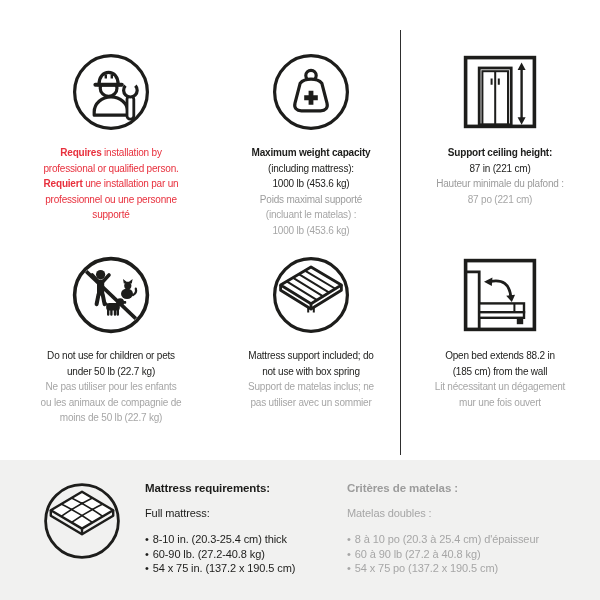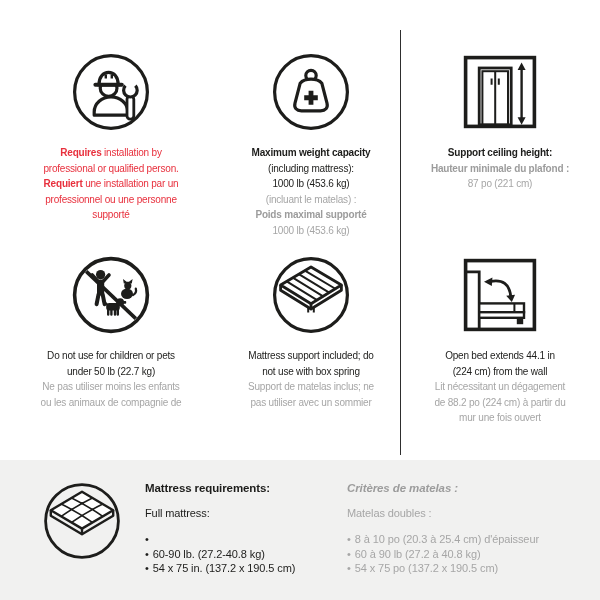--- a/index.html
+++ b/index.html
@@ -17,34 +17,34 @@
   }
   .grid { display: grid; grid-template-columns: 222px 178px 200px; }
   .cell { display: flex; flex-direction: column; align-items: center; }
   .row1 .cell { height: 203px; }
   .icon { width: 80px; height: 80px; margin-bottom: 13px; flex: 0 0 auto; }
   .txt { text-align: center; font-size: 10px; line-height: 15.5px; letter-spacing: -0.2px; }
   .line { white-space: nowrap; }
   .b { font-weight: bold; }
   .red { color: #e8303d; }
   .fr { color: #a6a6a6; }
-  .frb { color: #9c9c9c; font-weight: bold; }
+  .frb { color: #9c9c9c; font-weight: normal; }
 
   .bottom {
     width: 600px; height: 168px; background: #f1f1f0;
     display: flex; align-items: flex-start; padding-top: 21px;
   }
   .bicon { width: 80px; height: 80px; margin-left: 42px; flex: 0 0 auto; }
   .bcol { margin-left: 23px; width: 202px; font-size: 11px; line-height: 14px; letter-spacing: -0.1px; }
   .bcol .btitle { font-size: 11.5px; font-weight: bold; margin-bottom: 11px; white-space: nowrap; }
   .bcol .bsub { margin-bottom: 12px; white-space: nowrap; }
   .bullet-row { display: flex; line-height: 14.5px; white-space: nowrap; }
   .dot { margin-right: 4px; }
   .frcol { margin-left: 0; width: auto; color: #a6a6a6; }
-  .frcol .btitle { color: #9c9c9c; font-style: italic; }
+  .frcol .btitle { color: #9c9c9c; }
 
   svg { display: block; width: 100%; height: 100%; }
 </style>
 </head>
 <body>
 
 <div class="top">
   <div class="vdivider"></div>
 
   <div class="grid row1">
@@ -77,40 +77,41 @@
           <circle cx="50" cy="50" r="45.5" stroke-width="4"></circle>
           <circle cx="50" cy="29.5" r="6.5" stroke-width="4" fill="#fff"></circle>
           <path d="M36.5,39 c3,-3.5 8,-5 13.5,-5 c5.5,0 10.5,1.5 13.5,5 l6.5,25 c1.5,6 -2,9.5 -8,9.5 h-24 c-6,0 -9.5,-3.5 -8,-9.5 z" stroke-width="4" fill="#fff" stroke-linejoin="round"></path>
           <path d="M50,48.5 v17.5 M41.5,57.2 h17" stroke-width="6"></path>
         </svg>
       </div>
       <div class="txt">
         <div class="line b">Maximum weight capacity</div>
         <div class="line">(including mattress):</div>
         <div class="line">1000 lb (453.6 kg)</div>
+        <div class="line frb">Poids maximal supporté</div>
         <div class="line fr">(incluant le matelas) :</div>
-        <div class="line frb">Poids maximal supporté</div>
         <div class="line fr">1000 lb (453.6 kg)</div>
       </div>
     </div>
 
     <div class="cell">
       <div class="icon">
         <svg viewBox="0 0 100 100" fill="none" stroke="#1d1d1b">
           <rect x="7" y="7" width="86" height="86" stroke-width="4.5"></rect>
           <rect x="24" y="20" width="40" height="71" stroke-width="3.5" fill="#fff"></rect>
           <rect x="28" y="24" width="32" height="67" stroke-width="2.5"></rect>
           <path d="M44,24 V91 M39.5,33 v8 M48.5,33 v8" stroke-width="2.5"></path>
           <path d="M77,19 V85" stroke-width="3"></path>
           <path d="M77,13 l-5,9.5 h10 z" fill="#1d1d1b" stroke="none"></path>
           <path d="M77,91 l-5,-9.5 h10 z" fill="#1d1d1b" stroke="none"></path>
         </svg>
       </div>
       <div class="txt">
         <div class="line b">Support ceiling height:</div>
+        <div class="line">87 in (221 cm)</div>
         <div class="line frb">Hauteur minimale du plafond :</div>
         <div class="line fr">87 po (221 cm)</div>
       </div>
     </div>
   </div>
 
   <div class="grid row2">
 
     <div class="cell">
       <div class="icon">
@@ -130,22 +131,23 @@
           </g>
           <path d="M77.5,50 q5,-2.5 3.5,-8" stroke-width="2.8" stroke-linecap="round"></path>
           <path d="M46.5,68.5 v6 M50.5,68.5 v6 M55,68.5 v6 M58.5,68.5 v6" stroke-width="3" stroke-linecap="round"></path>
           <path d="M44.5,61.5 l-4.5,-4" stroke-width="2.8" stroke-linecap="round"></path>
           <path d="M19,20.5 L81,79.5" stroke-width="4.5"></path>
         </svg>
       </div>
       <div class="txt">
         <div class="line">Do not use for children or pets</div>
         <div class="line">under 50 lb (22.7 kg)</div>
-        <div class="line fr">Ne pas utiliser moins les enfants</div>
+        <div class="line fr">Ne pas utiliser pour les enfants</div>
         <div class="line fr">ou les animaux de compagnie de</div>
+        <div class="line fr">moins de 50 lb (22.7 kg)</div>
       </div>
     </div>
 
     <div class="cell">
       <div class="icon">
         <svg viewBox="0 0 100 100" fill="none" stroke="#1d1d1b">
           <circle cx="50" cy="50" r="45.5" stroke-width="4"></circle>
           <path d="M50,15 L88,37.5 50,61 12,37.5 Z" stroke-width="3.5" fill="#fff" stroke-linejoin="round"></path>
           <path d="M42.4,19.4 L80.4,42.2 M34.8,23.9 L72.8,46.9 M27.2,28.4 L65.2,51.6 M19.6,32.9 L57.6,56.3" stroke-width="2.5"></path>
           <path d="M12,37.5 V44 L50,67.5 88,44 V37.5" stroke-width="3.5" stroke-linejoin="round"></path>
@@ -169,24 +171,23 @@
           <rect x="24" y="60.5" width="56" height="11" stroke-width="3" fill="#fff"></rect>
           <path d="M68,60.5 V71.5" stroke-width="2.5"></path>
           <rect x="24" y="71.5" width="56" height="7" stroke-width="3" fill="#fff"></rect>
           <rect x="71" y="78.5" width="8" height="8" fill="#1d1d1b" stroke="none"></rect>
           <path d="M38,33 Q61,28.5 63.5,52" stroke-width="3.5"></path>
           <path d="M30,33.5 L40.5,28 39.8,38.8 Z" fill="#1d1d1b" stroke="none"></path>
           <path d="M64.8,58.9 L57.8,51 68.8,49.6 Z" fill="#1d1d1b" stroke="none"></path>
         </svg>
       </div>
       <div class="txt">
-        <div class="line">Open bed extends 44.1 in</div>
-        <div class="line">(224 cm) from the wall</div>
+        <div class="line">Open bed extends 88.2 in</div>
+        <div class="line">(185 cm) from the wall</div>
         <div class="line fr">Lit nécessitant un dégagement</div>
-        <div class="line fr">de 88.2 po (224 cm) à partir du</div>
         <div class="line fr">mur une fois ouvert</div>
       </div>
     </div>
   </div>
 </div>
 
 <div class="bottom">
   <div class="bicon">
     <svg viewBox="0 0 100 100" fill="none" stroke="#1d1d1b">
       <circle cx="50" cy="50" r="45.5" stroke-width="3.5"></circle>
@@ -195,20 +196,21 @@
       <path d="M11,36.5 V43.5 L50,66.5 89,43.5 V36.5" stroke-width="3" stroke-linejoin="round"></path>
       <path d="M50,59.5 V66.5" stroke-width="3"></path>
     </svg>
   </div>
 
   <div class="bcol">
     <div class="btitle">Mattress requirements:</div>
     <div class="bsub">Full mattress:</div>
     <div class="bullet-row">
         <span class="dot">•</span>
+        <span>8-10 in. (20.3-25.4 cm) thick</span>
       </div>
     <div class="bullet-row">
         <span class="dot">•</span>
         <span>60-90 lb. (27.2-40.8 kg)</span>
       </div>
     <div class="bullet-row">
         <span class="dot">•</span>
         <span>54 x 75 in. (137.2 x 190.5 cm)</span>
       </div>
   </div>

